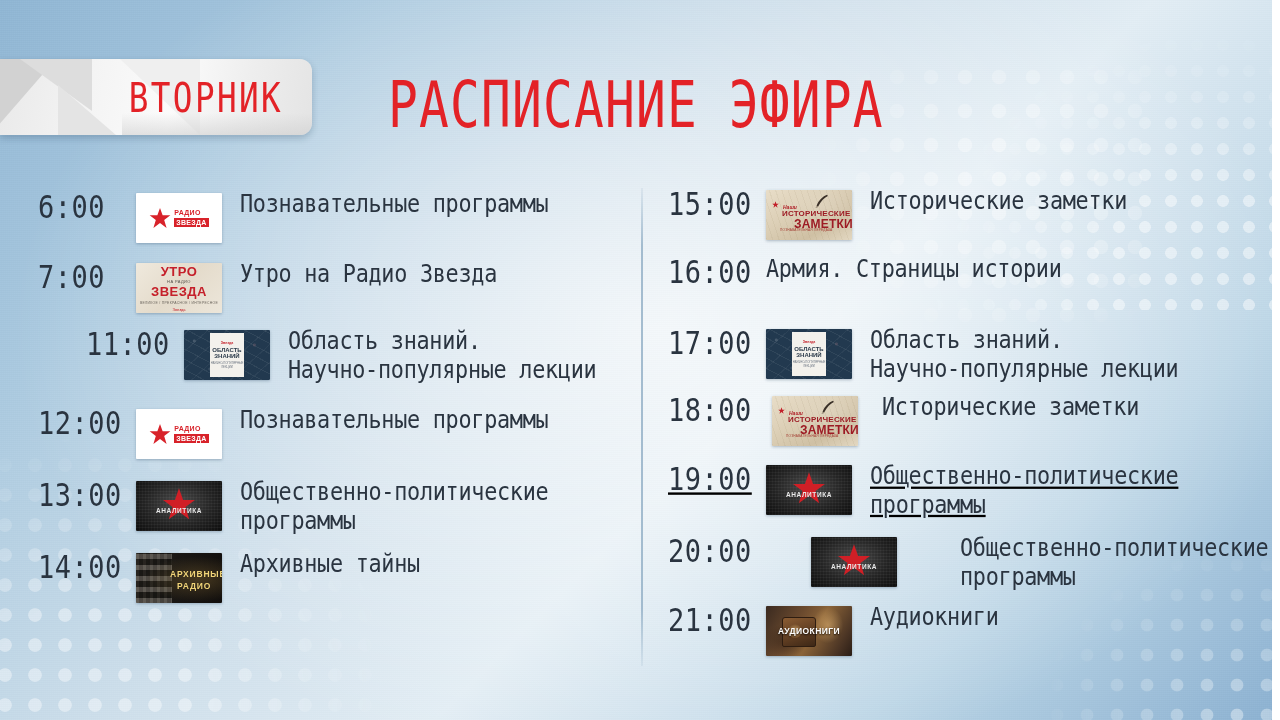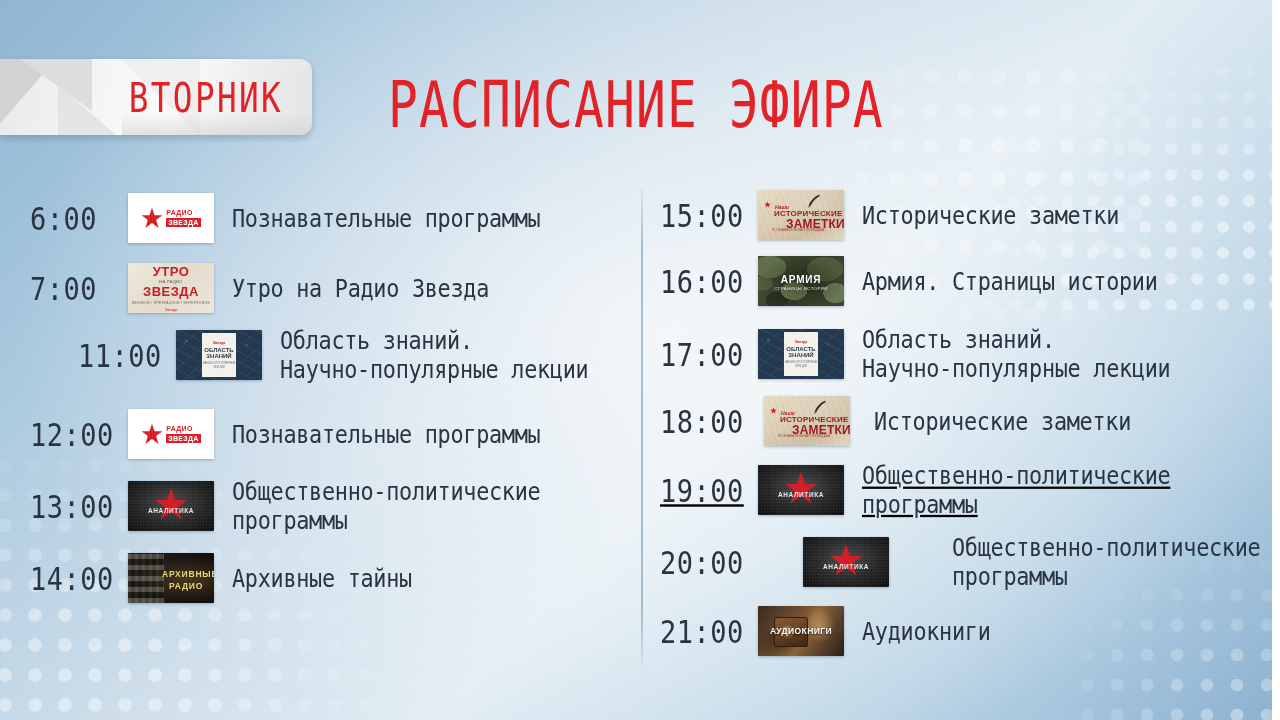--- a/index.html
+++ b/index.html
@@ -124,23 +124,22 @@
   .col-right { left: 652px; }
   .divider {
     position: absolute;
     left: 641px; top: 188px;
     width: 2px; height: 478px;
     background: linear-gradient(180deg, rgba(150,178,200,.15) 0%, rgba(150,178,200,.85) 12%, rgba(150,178,200,.85) 88%, rgba(150,178,200,.15) 100%);
   }
 
   .row {
     position: absolute;
-    left: 8px;
+    left: 16px;
     display: flex;
-    align-items: center;
     width: 620px;
   }
   .time {
     width: 98px;
     flex: 0 0 98px;
     color: #2a3440;
     font-size: 27px;
     letter-spacing: .5px;
     font-family: "DejaVu Sans Mono", "Liberation Mono", monospace;
     transform: scaleY(1.2);
@@ -398,28 +397,20 @@
               <span class="i0">Наши</span>
               <span class="i1">ИСТОРИЧЕСКИЕ</span>
               <span class="i2">ЗАМЕТКИ</span>
               <span class="i3">ПОЗНАВАТЕЛЬНАЯ ПЕРЕДАЧА</span>
             </div>
           </div>
           <div class="title">Исторические заметки</div>
         </div>
         <div class="row" style="top: 78px;">
           <div class="time">16:00</div>
-          <div class="thumb">
-            <div class="tb art-armiya">
-              <span class="camo"></span>
-              <span class="shade"></span>
-              <span class="m1">АРМИЯ</span>
-              <span class="m2">СТРАНИЦЫ ИСТОРИИ</span>
-            </div>
-          </div>
           <div class="title">Армия. Страницы истории</div>
         </div>
         <div class="row" style="top: 151px;">
           <div class="time">17:00</div>
           <div class="thumb">
             <div class="tb art-oblast">
               <span class="chalk"></span>
               <span class="card">
                 <span class="c0">Звезда</span>
                 <span class="c1">ОБЛАСТЬ</span>

